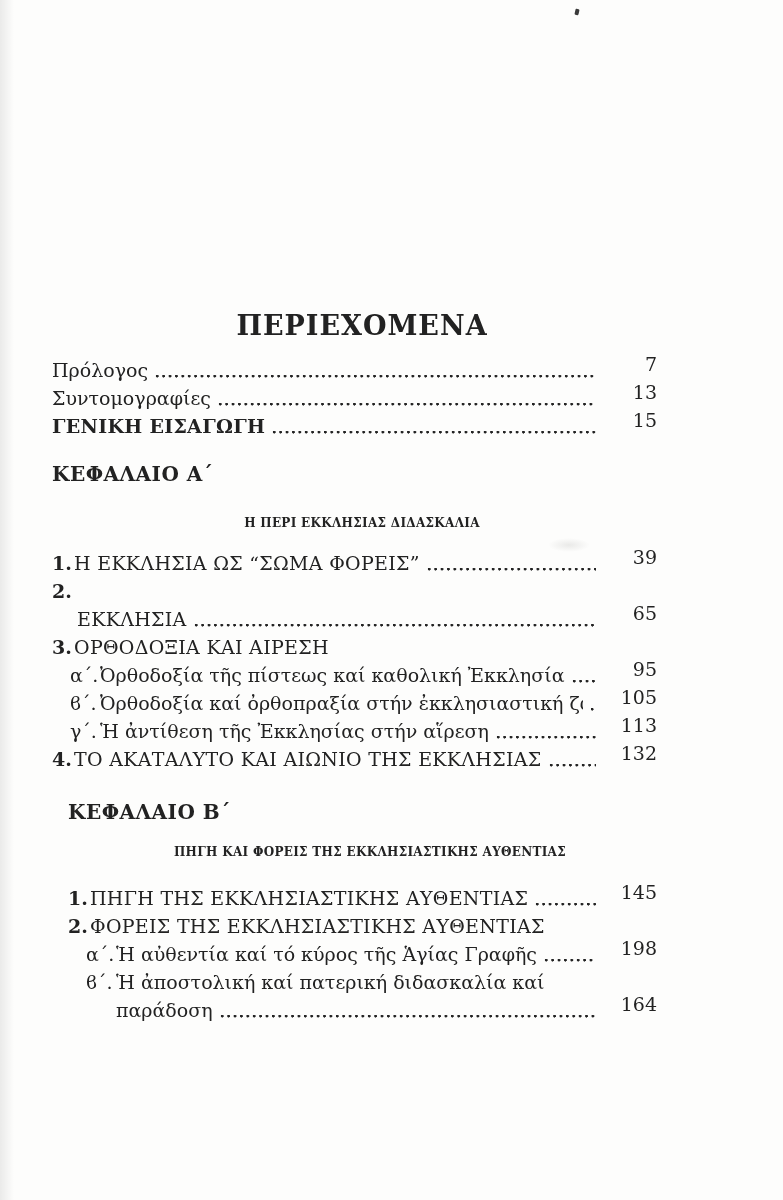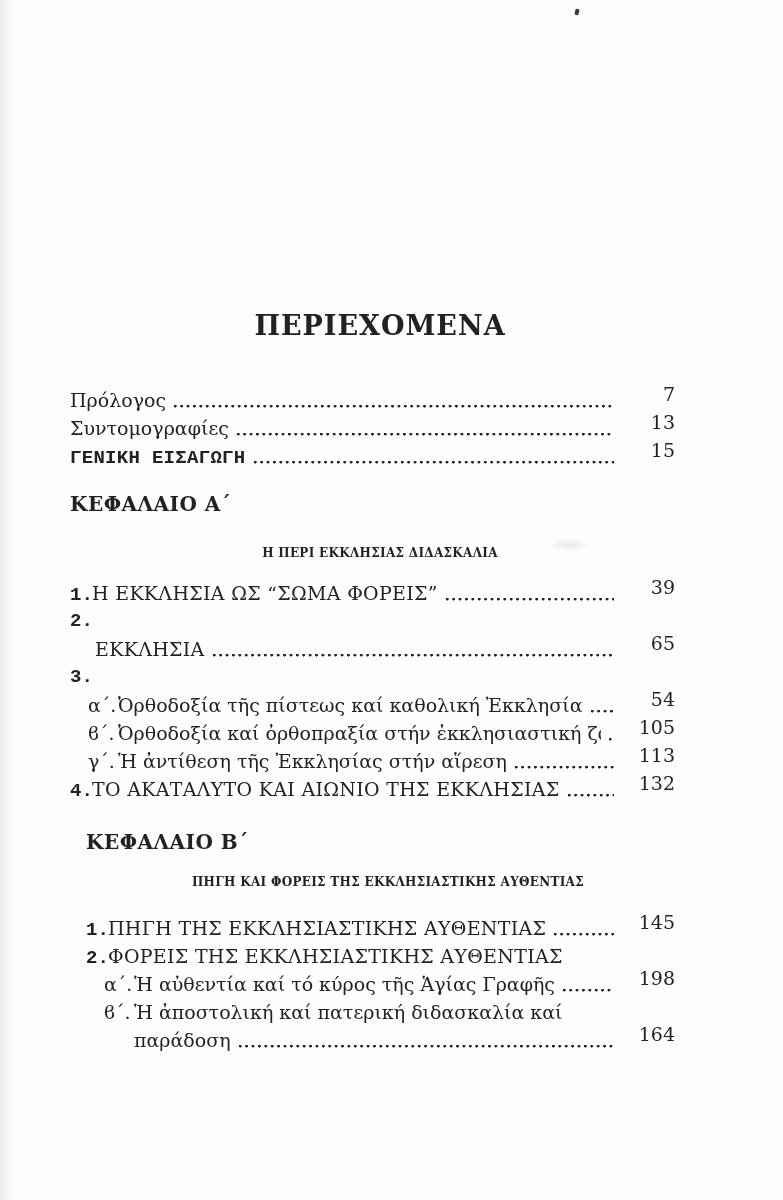--- a/index.html
+++ b/index.html
@@ -27,28 +27,28 @@
     position: absolute; left: 575px; top: 9px;
     width: 4px; height: 6px; background: #3a3a3a;
     border-radius: 1px; transform: rotate(12deg);
   }
   .smudge {
     position: absolute; left: 548px; top: 538px;
     width: 42px; height: 14px;
     background: radial-gradient(ellipse at center, rgba(60,60,55,0.10), rgba(60,60,55,0) 70%);
   }
   .content {
-    position: absolute; left: 70px; top: 312px; width: 620px;
+    position: absolute; left: 52px; top: 312px; width: 620px;
   }
   .title {
     font-size: 27px; font-weight: bold;
     line-height: 28px; text-align: center;
     letter-spacing: 1px;
   }
-  .front { margin-top: 46px; }
+  .front { margin-top: 16px; }
   .chapter { margin-top: 20px; }
   .chapter + .chapter { margin-top: 25px; margin-left: 16px; }
   .ch-heading {
     font-size: 20px; font-weight: bold; line-height: 28px;
     text-align: left; letter-spacing: .5px;
   }
   .ch-title {
     font-size: 12px; font-weight: bold; line-height: 28px;
     text-align: center; letter-spacing: .3px;
     margin-top: 21px; white-space: nowrap;
@@ -58,21 +58,21 @@
   .chapter + .chapter .entries { margin-top: 18px; }
   .row {
     display: flex; align-items: baseline;
     height: 28px; line-height: 28px;
     font-size: 19px; white-space: nowrap;
     padding-right: 15px;
   }
   .row.sub { font-size: 19px; }
   .marker { flex: 0 0 auto; }
   .label { flex: 0 1 auto; overflow: hidden; }
-  .b { font-weight: bold; font-family: Liberation Mono, monospace; }
+  .b { font-weight: bold; }
   .caps { letter-spacing: .3px; }
   .leader {
     flex: 1 1 auto; min-width: 6px; height: 5px;
     margin: 0 9px 0 7px;
     position: relative; top: 2px; align-self: baseline;
     background-image: radial-gradient(circle at 2.2px 2.2px, var(--ink) 1.15px, rgba(0,0,0,0) 1.6px);
     background-size: 6.4px 5px;
     background-repeat: repeat-x;
     background-position: left bottom;
   }
@@ -120,26 +120,27 @@
             <div class="row">
               <span class="marker b" style="width: 22px;">2.</span>
             </div>
             <div class="row" style="padding-left: 25px;">
               <span class="label caps">ΕΚΚΛΗΣΙΑ</span>
               <span class="leader"></span>
               <span class="pnum">65</span>
             </div>
             <div class="row">
               <span class="marker b" style="width: 22px;">3.</span>
+              <span class="label caps">ΟΡΘΟΔΟΞΙΑ ΚΑΙ ΑΙΡΕΣΗ</span>
             </div>
             <div class="row sub" style="padding-left: 18px;">
               <span class="marker" style="width: 30px;">α´.</span>
               <span class="label">Ὀρθοδοξία τῆς πίστεως καί καθολική Ἐκκλησία</span>
               <span class="leader"></span>
-              <span class="pnum">54</span>
+              <span class="pnum">95</span>
             </div>
             <div class="row sub" style="padding-left: 18px;">
               <span class="marker" style="width: 30px;">ϐ´.</span>
               <span class="label">Ὀρθοδοξία καί ὀρθοπραξία στήν ἐκκλησιαστική ζωή</span>
               <span class="leader"></span>
               <span class="pnum">105</span>
             </div>
             <div class="row sub" style="padding-left: 18px;">
               <span class="marker" style="width: 30px;">γ´.</span>
               <span class="label">Ἡ ἀντίθεση τῆς Ἐκκλησίας στήν αἵρεση</span>

